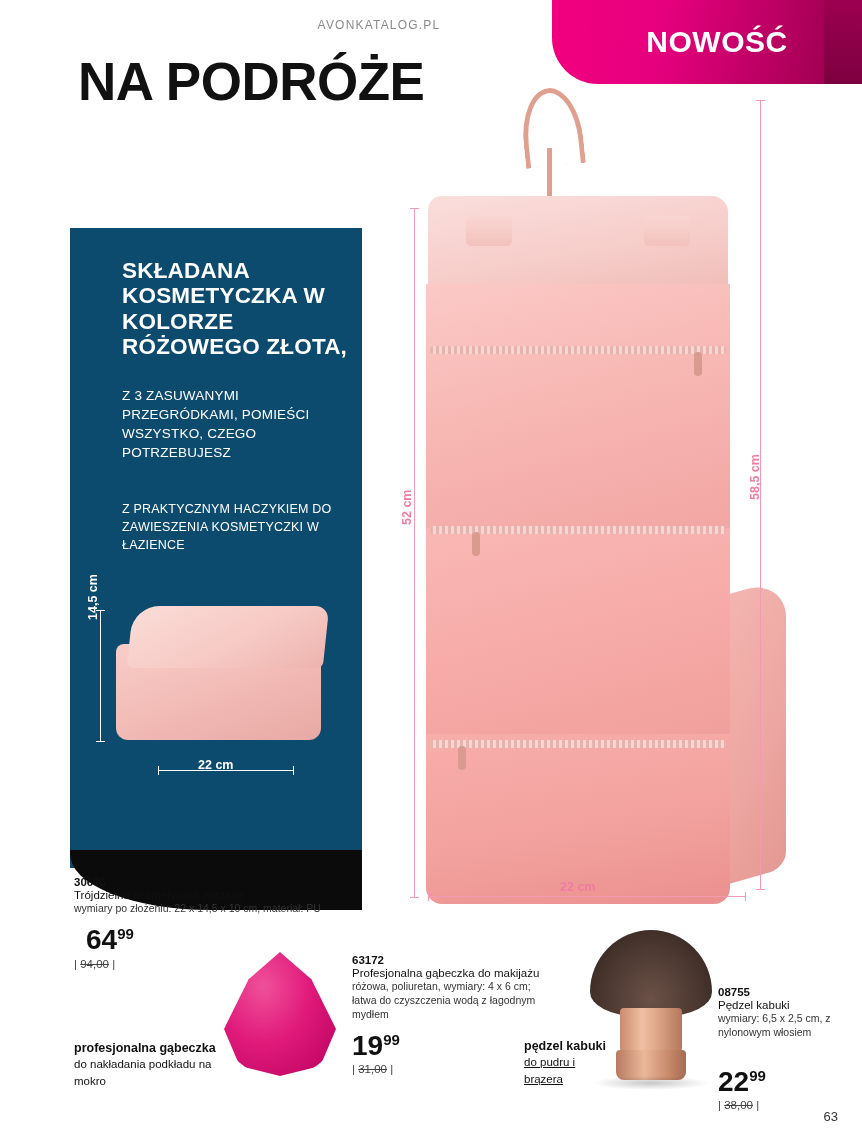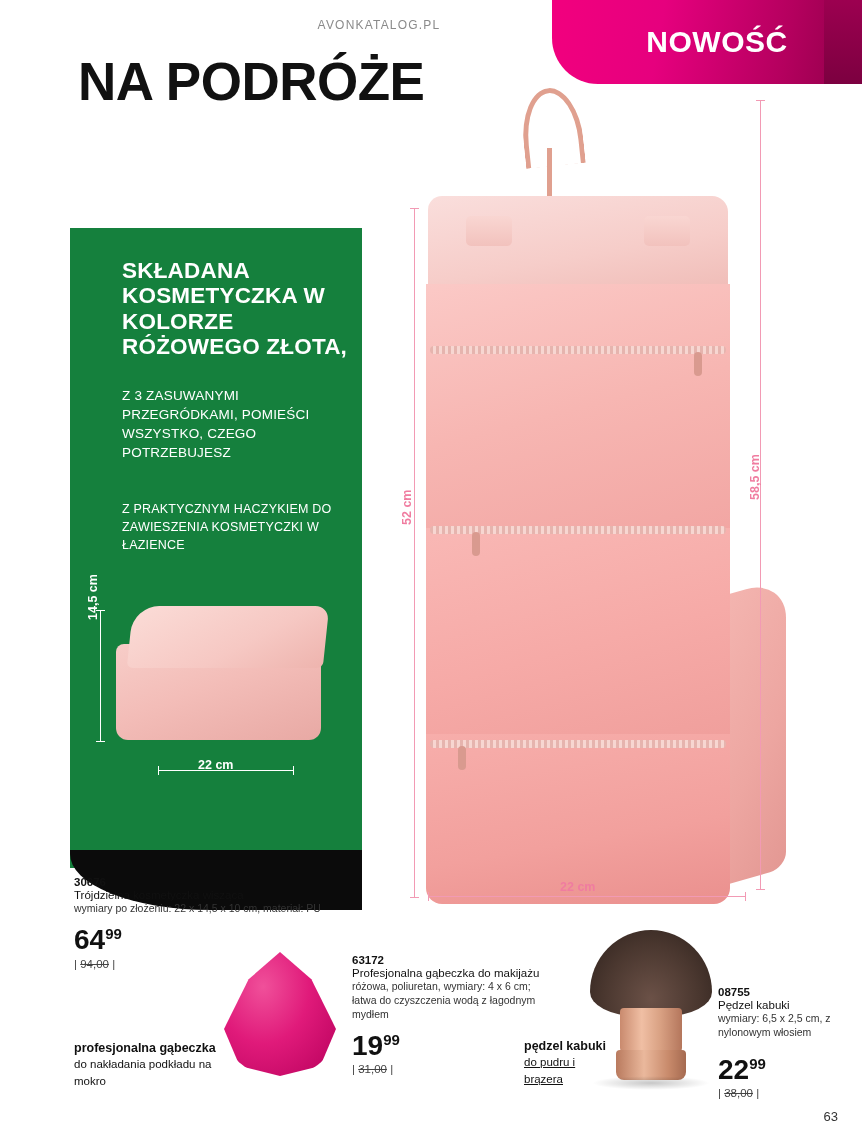--- a/index.html
+++ b/index.html
@@ -42,21 +42,21 @@
     position: absolute; top: 56px; left: 78px;
     font-size: 53px; line-height: 0.98; font-weight: bold;
     color: #111; letter-spacing: -0.5px;
   }
   .headline .l2 { display: block; }
 
   
   .black-panel {
     position: absolute; left: 70px; top: 228px;
     width: 292px; height: 640px;
-    background: #15803d;
+    background: #0c4a6e;
     border-bottom-right-radius: 0;
   }
   .black-panel::after {
     content: "";
     position: absolute; left: 0; bottom: -42px; width: 292px; height: 60px;
     background: #0b0b0b;
     border-bottom-left-radius: 140px 56px;
     border-bottom-right-radius: 0;
   }
   .bp-title {
@@ -213,21 +213,21 @@
   .prod-name { font-size: 11.5px; font-weight: normal; color: #111; line-height: 1.25; }
   .prod-desc { font-size: 10.5px; color: #333; line-height: 1.32; }
   .price { font-size: 28px; font-weight: bold; color: #111; line-height: 1; }
   .price sup { font-size: 15px; font-weight: bold; vertical-align: super; }
   .old-price {
     font-size: 11.5px; color: #444; margin-top: 3px;
   }
   .old-price s { text-decoration: line-through; }
 
   .p1 { position: absolute; left: 74px; top: 876px; width: 250px; }
-  .p1 .price { margin-top: 10px; }
+  .p1 .price { margin-top: 10px; margin-left: 12px; }
 
   .sponge-caption {
     position: absolute; left: 74px; top: 1040px; width: 170px;
     font-size: 12.5px; line-height: 1.3; color: #111;
   }
   .sponge-caption b { font-size: 12.5px; }
   .sponge-caption .small { font-weight: normal; font-size: 11.5px; }
 
   .sponge-img {
     position: absolute; left: 224px; top: 952px; width: 112px; height: 128px;
@@ -263,21 +263,21 @@
     position: absolute; left: 30px; top: 120px; width: 70px; height: 30px;
     background: linear-gradient(90deg, #b97a5e 0%, #eab89c 40%, #c88a6b 75%, #a56a50 100%);
     border-radius: 4px 4px 8px 8px;
   }
   .kb-shadow {
     position: absolute; left: 6px; top: 146px; width: 118px; height: 14px;
     background: radial-gradient(ellipse at center, rgba(0,0,0,0.22) 0%, rgba(0,0,0,0) 70%);
   }
 
   .p3 { position: absolute; left: 718px; top: 986px; width: 140px; }
-  .p3 .price { margin-top: 16px; }
+  .p3 .price { margin-top: 28px; }
 
   .page-num {
     position: absolute; right: 24px; bottom: 14px;
     font-size: 13px; color: #333;
   }
 </style>
 </head>
 <body>
 
 <div class="page">

